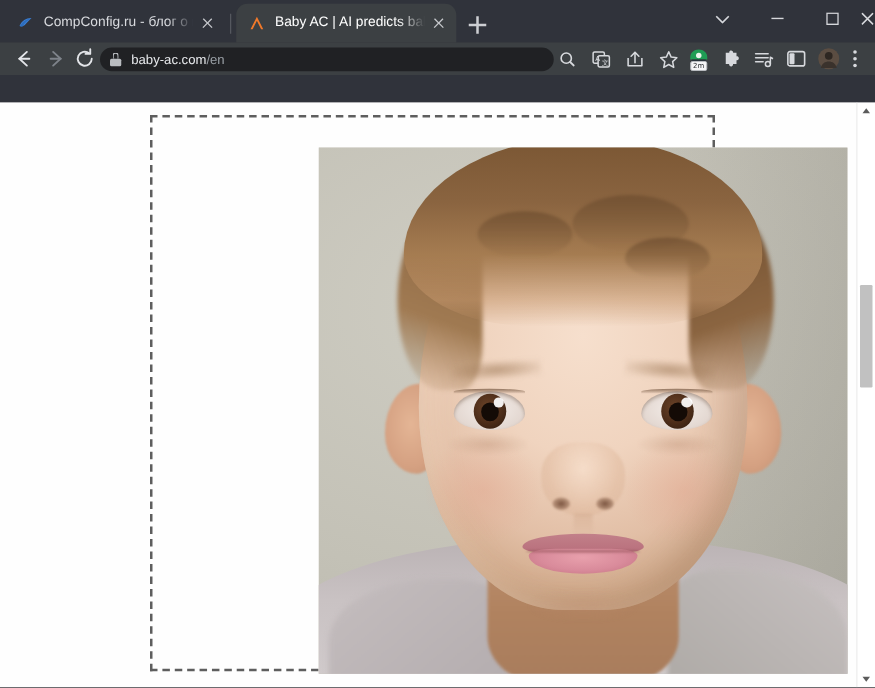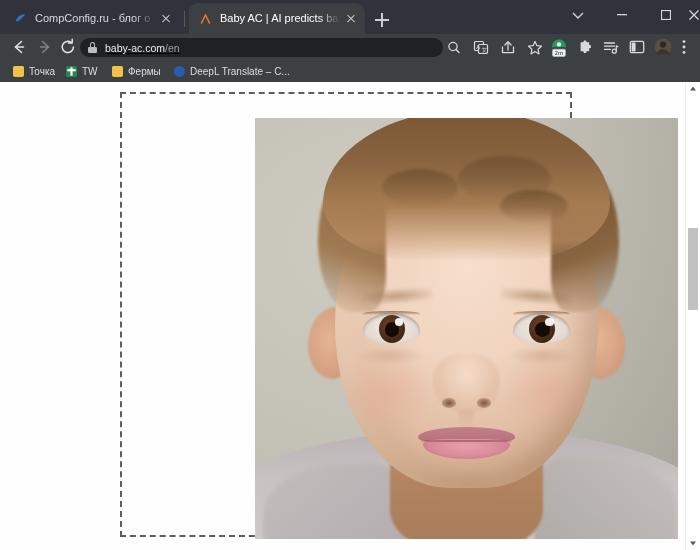--- a/index.html
+++ b/index.html
@@ -102,21 +102,20 @@
   }
   .omnibox {
     position: absolute;
     left: 80px; top: 4px;
     width: 363px; height: 19px;
     background: #202124;
     border-radius: 10px;
     display: flex; align-items: center;
     padding: 0 8px;
     box-sizing: border-box;
-    text-decoration: underline;
   }
   .lock {
     width: 9px; height: 11px;
     position: relative;
     margin-right: 8px;
     flex: 0 0 9px;
   }
   .lock .body {
     position: absolute; left: 0; bottom: 0;
     width: 9px; height: 6.5px;
@@ -619,43 +618,20 @@
       <div class="railicon" style="left:128px;width:16px;">
         <svg width="16" height="22" viewBox="0 0 16 22">
           <circle cx="8" cy="5.6" r="1.45" fill="#d7d9dd"></circle>
           <circle cx="8" cy="11" r="1.45" fill="#d7d9dd"></circle>
           <circle cx="8" cy="16.4" r="1.45" fill="#d7d9dd"></circle>
         </svg>
       </div>
     </div>
   </div>
 
-  <div class="bookmarks">
-    <div class="bm" style="left:9px;">
-      <span class="bm-ic bm-folder"></span>
-      <span class="bm-label">Точка</span>
-    </div>
-    <div class="bm" style="left:62px;">
-      <span class="bm-ic" style="background:#1f8a4c;">
-        <svg width="11" height="11" viewBox="0 0 11 11" style="display:block;">
-          <rect x="4.4" y="1.3" width="2.2" height="8.4" fill="#ffffff"></rect>
-          <rect x="1.3" y="3.1" width="8.4" height="2.2" fill="#ffffff"></rect>
-        </svg>
-      </span>
-      <span class="bm-label">TW</span>
-    </div>
-    <div class="bm" style="left:108px;">
-      <span class="bm-ic bm-folder"></span>
-      <span class="bm-label">Фермы</span>
-    </div>
-    <div class="bm" style="left:170px;">
-      <span class="bm-ic" style="background:#2a5db0;border-radius:50%;"></span>
-      <span class="bm-label">DeepL Translate – C...</span>
-    </div>
-  </div>
 
   <div class="viewport">
     <div class="page-canvas">
 
       <div class="dashed-frame">
 
         <div class="photo">
           <div class="bg-grad"></div>
           <div class="bg-grad darkright"></div>
 

